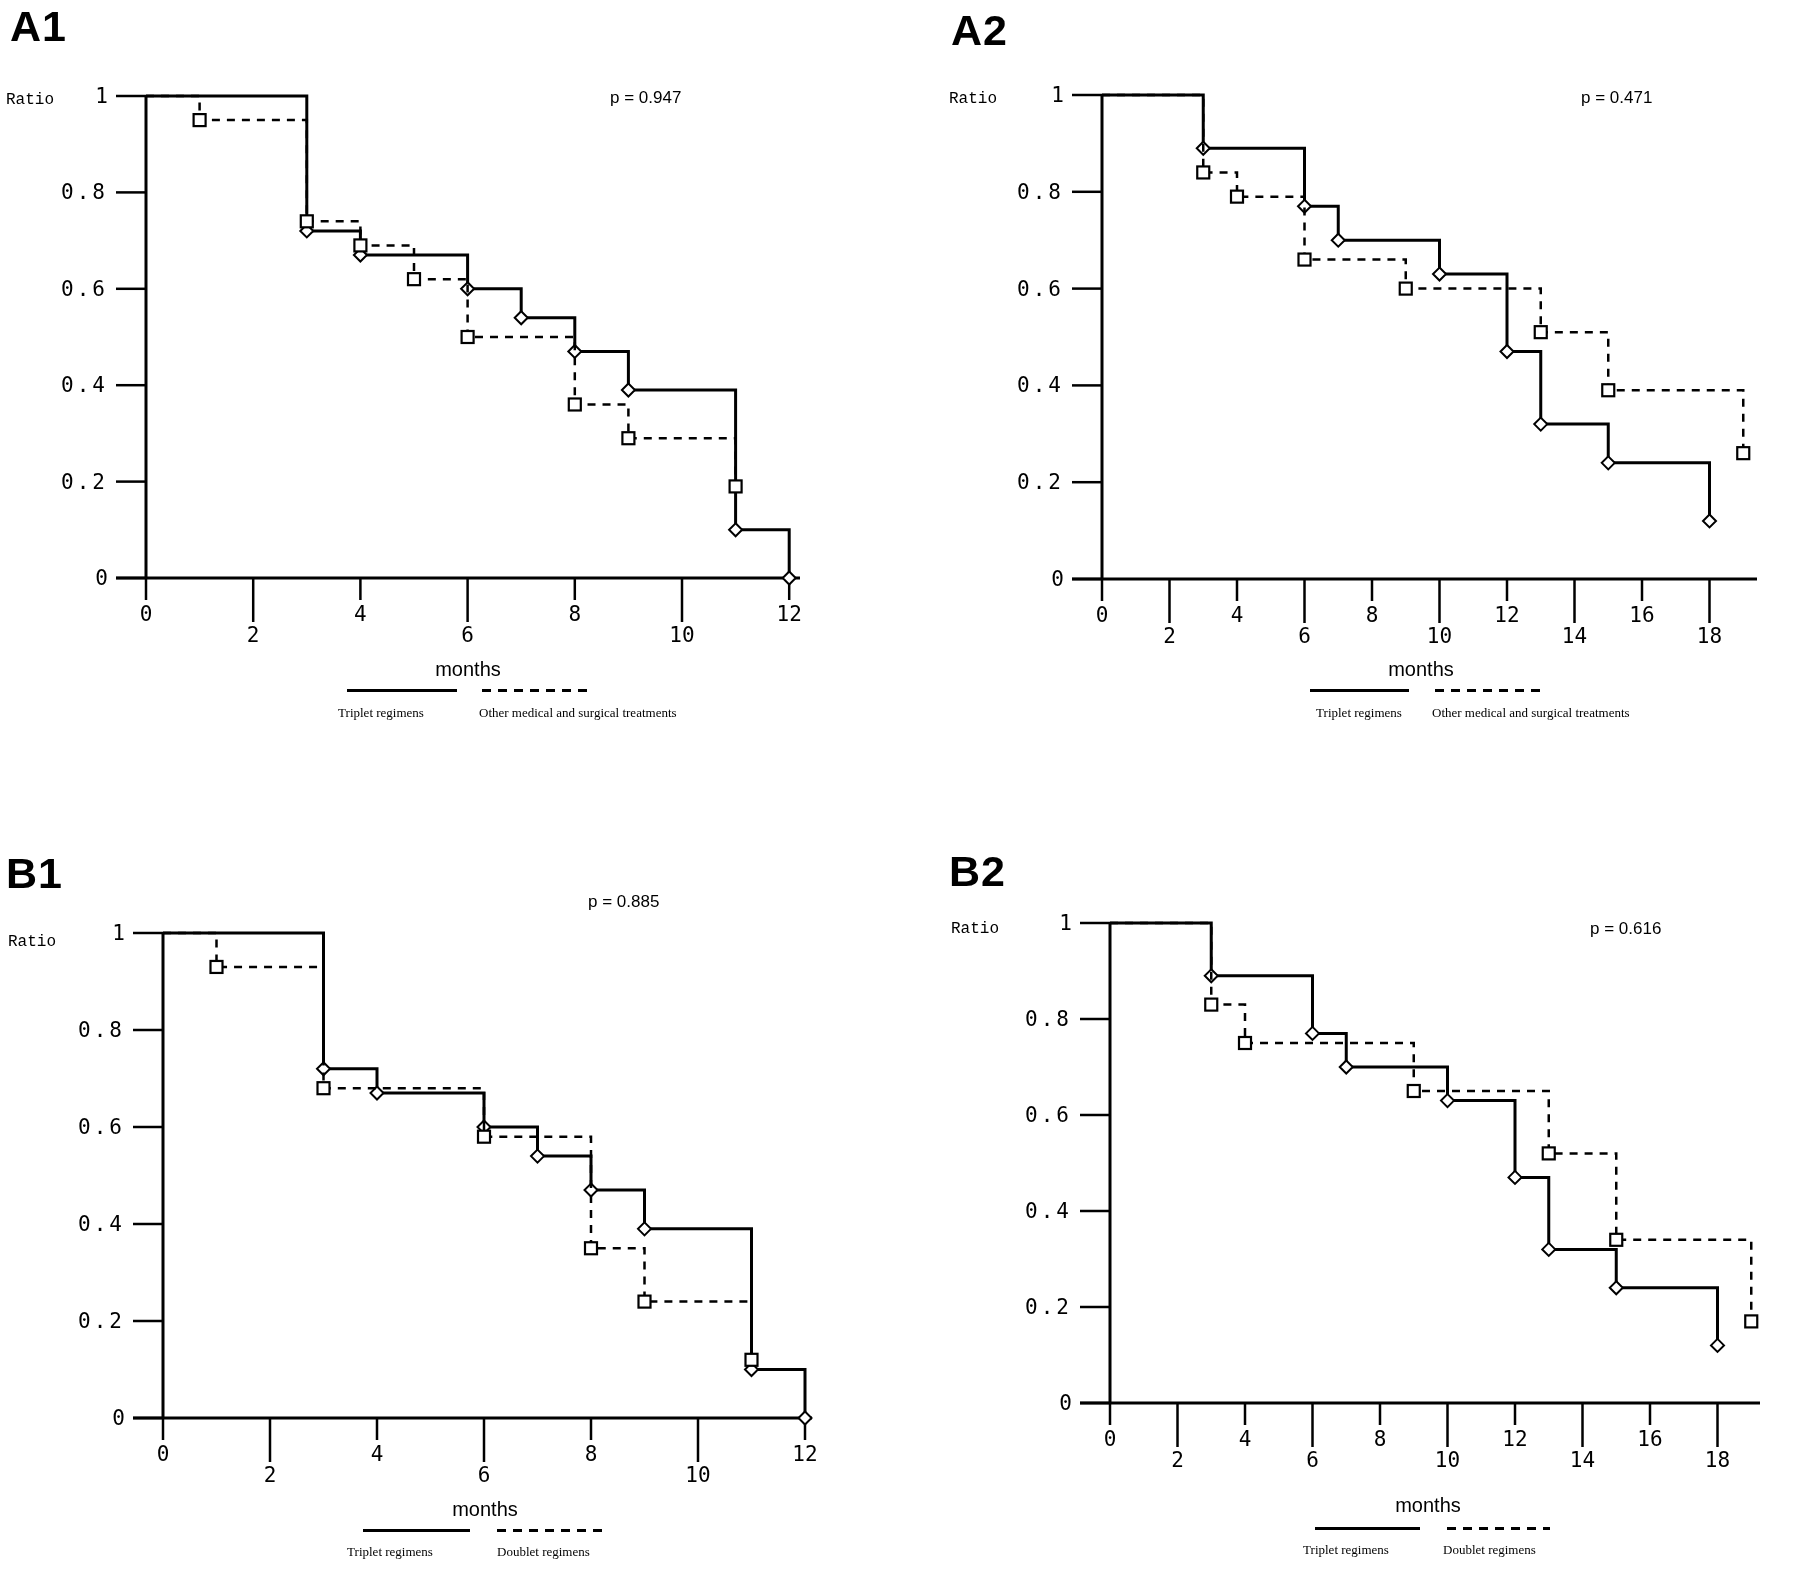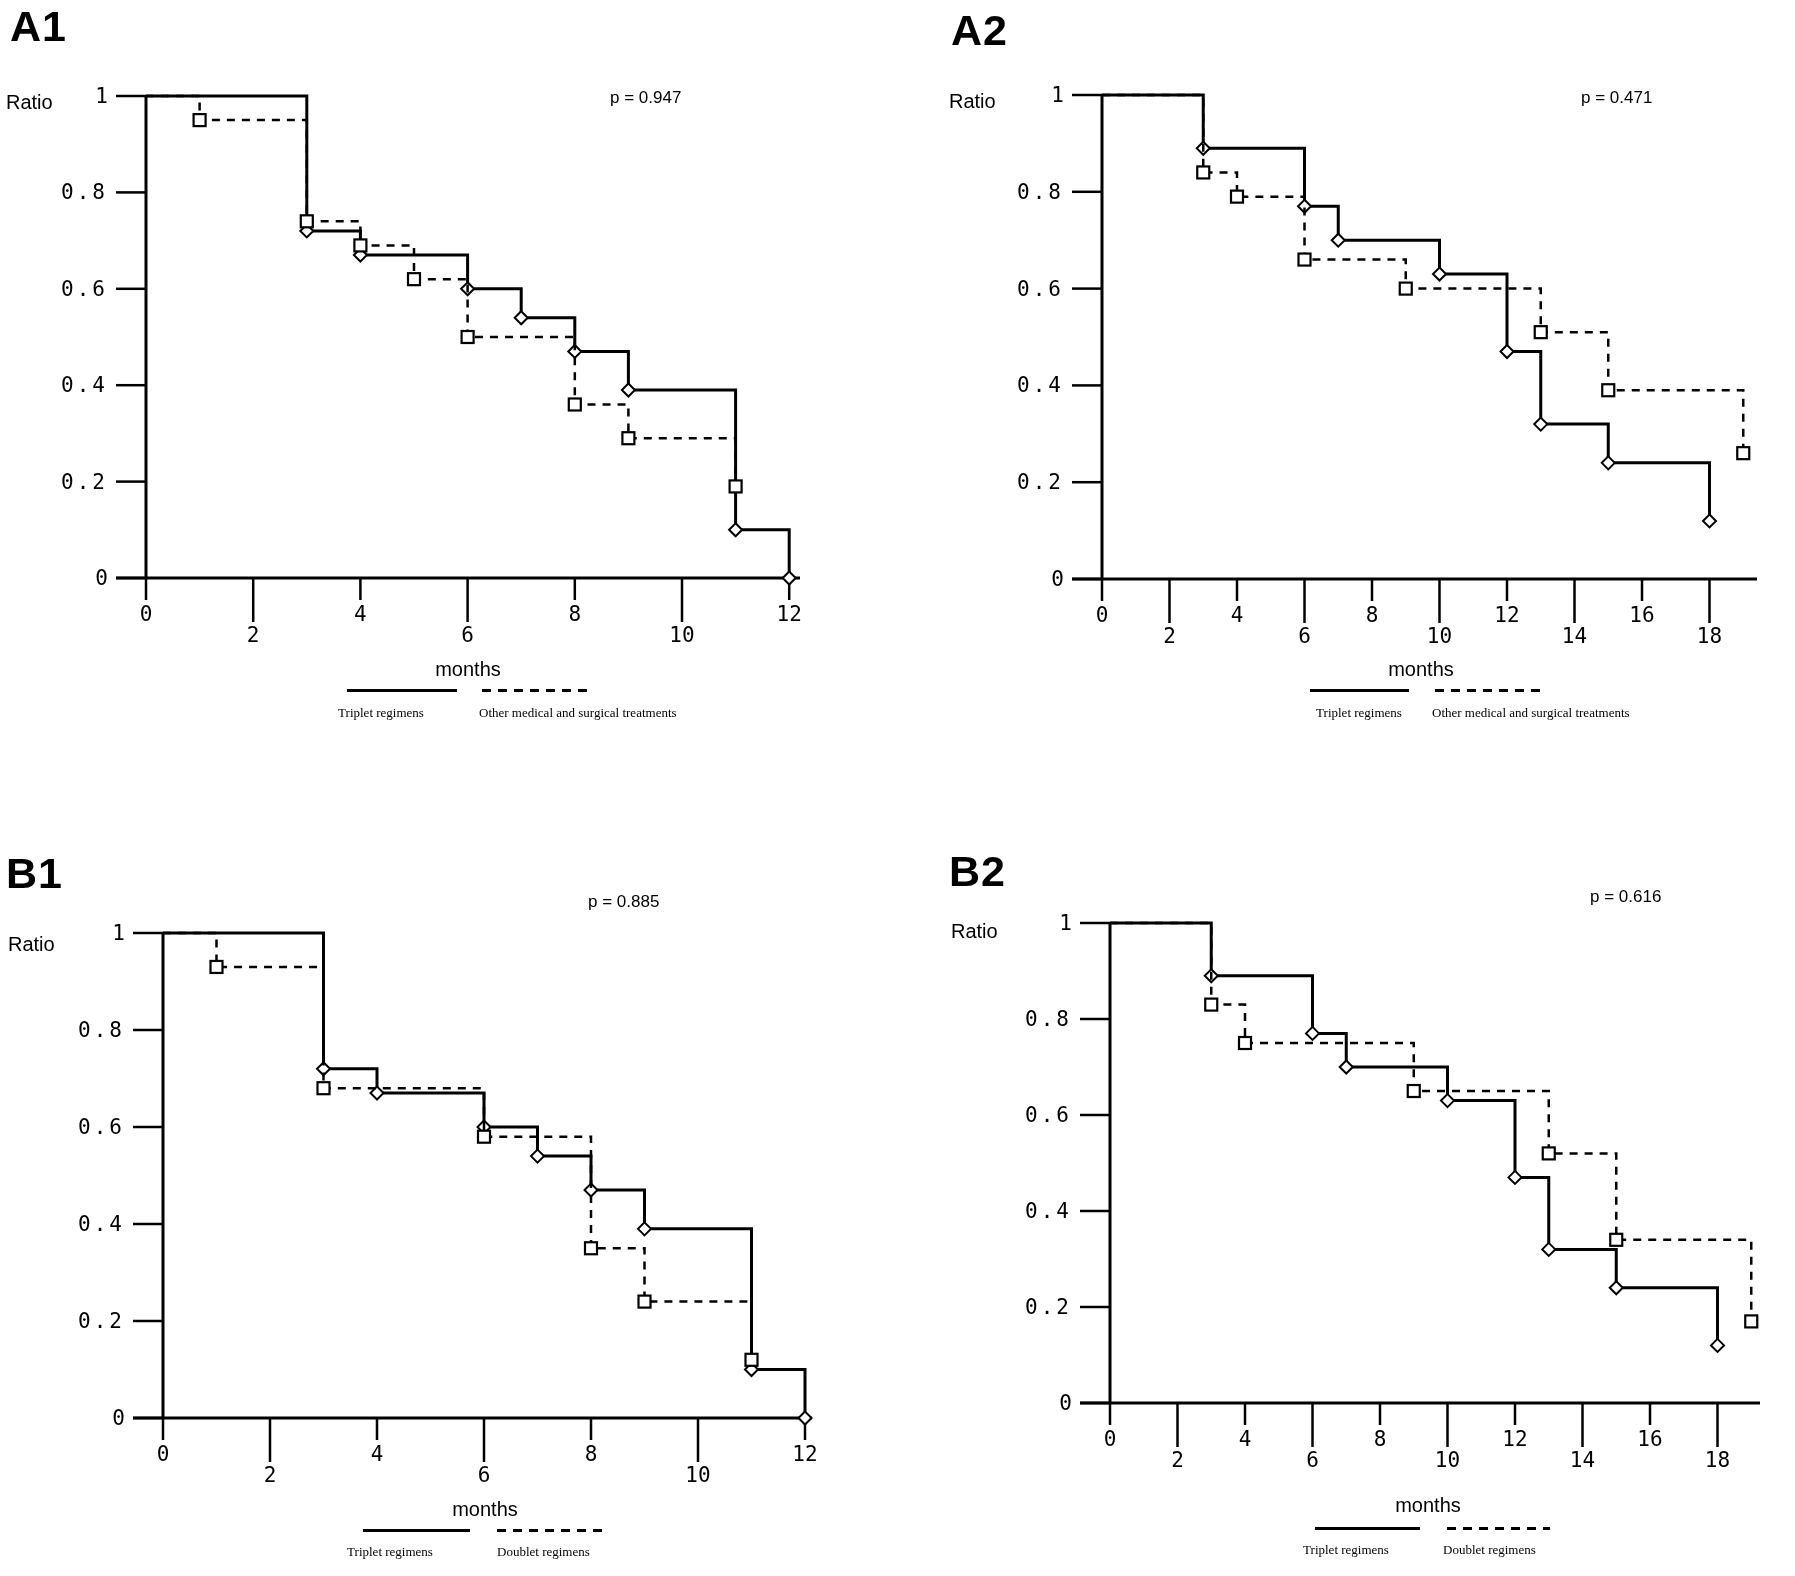--- a/index.html
+++ b/index.html
@@ -1,21 +1,21 @@
 <!DOCTYPE html>
 <html><head>
 <meta charset="utf-8">
 <style>
   html,body{margin:0;padding:0;background:#ffffff;}
   .figure{position:relative;width:1795px;height:1576px;background:#ffffff;overflow:hidden;
           font-family:"Liberation Sans",sans-serif;color:#000;}
   #plots{position:absolute;left:0;top:0;width:1795px;height:1576px;}
   .abs{position:absolute;white-space:nowrap;}
   .hdr{font-size:43px;font-weight:700;letter-spacing:1px;text-align:center;}
-  .axis-name{font-size:20px;}
+  .axis-name{font-size:16px;font-family:Liberation Mono, monospace;}
   .pval{font-size:17px;}
   .xname{font-size:20px;text-align:center;width:120px;}
   .legend-line{height:3px;background:#000;}
   .legend-line.dashed{background:repeating-linear-gradient(90deg,#000 0 9px,transparent 9px 16px);}
   .legend-label{font-size:13px;font-family:Liberation Serif, serif;}
   .legend-label.center{text-align:center;}
 </style>
 </head>
 <body>
 
@@ -229,21 +229,21 @@
   <div class="abs hdr" style="left:949px;top:847px">B2</div>
 
   <div class="abs axis-name" style="left:6px;top:91px">Ratio</div>
   <div class="abs axis-name" style="left:949px;top:90px">Ratio</div>
   <div class="abs axis-name" style="left:8px;top:933px">Ratio</div>
   <div class="abs axis-name" style="left:951px;top:920px">Ratio</div>
 
   <div class="abs pval" style="left:610px;top:88px">p = 0.947</div>
   <div class="abs pval" style="left:1581px;top:88px">p = 0.471</div>
   <div class="abs pval" style="left:588px;top:892px">p = 0.885</div>
-  <div class="abs pval" style="left:1590px;top:887px">p = 0.616</div>
+  <div class="abs pval" style="left:1590px;top:919px">p = 0.616</div>
 
   <div class="abs xname" style="left:408px;top:658px">months</div>
   <div class="abs xname" style="left:1361px;top:658px">months</div>
   <div class="abs xname" style="left:425px;top:1498px">months</div>
   <div class="abs xname" style="left:1368px;top:1494px">months</div>
 
   <div class="abs legend-line" style="left:347px;top:689px;width:110px"></div>
   <div class="abs legend-line dashed" style="left:482px;top:689px;width:105px"></div>
   <div class="abs legend-label center" style="left:301px;top:705px;width:160px">Triplet regimens</div>
   <div class="abs legend-label" style="left:479px;top:705px">Other medical and surgical treatments</div>

